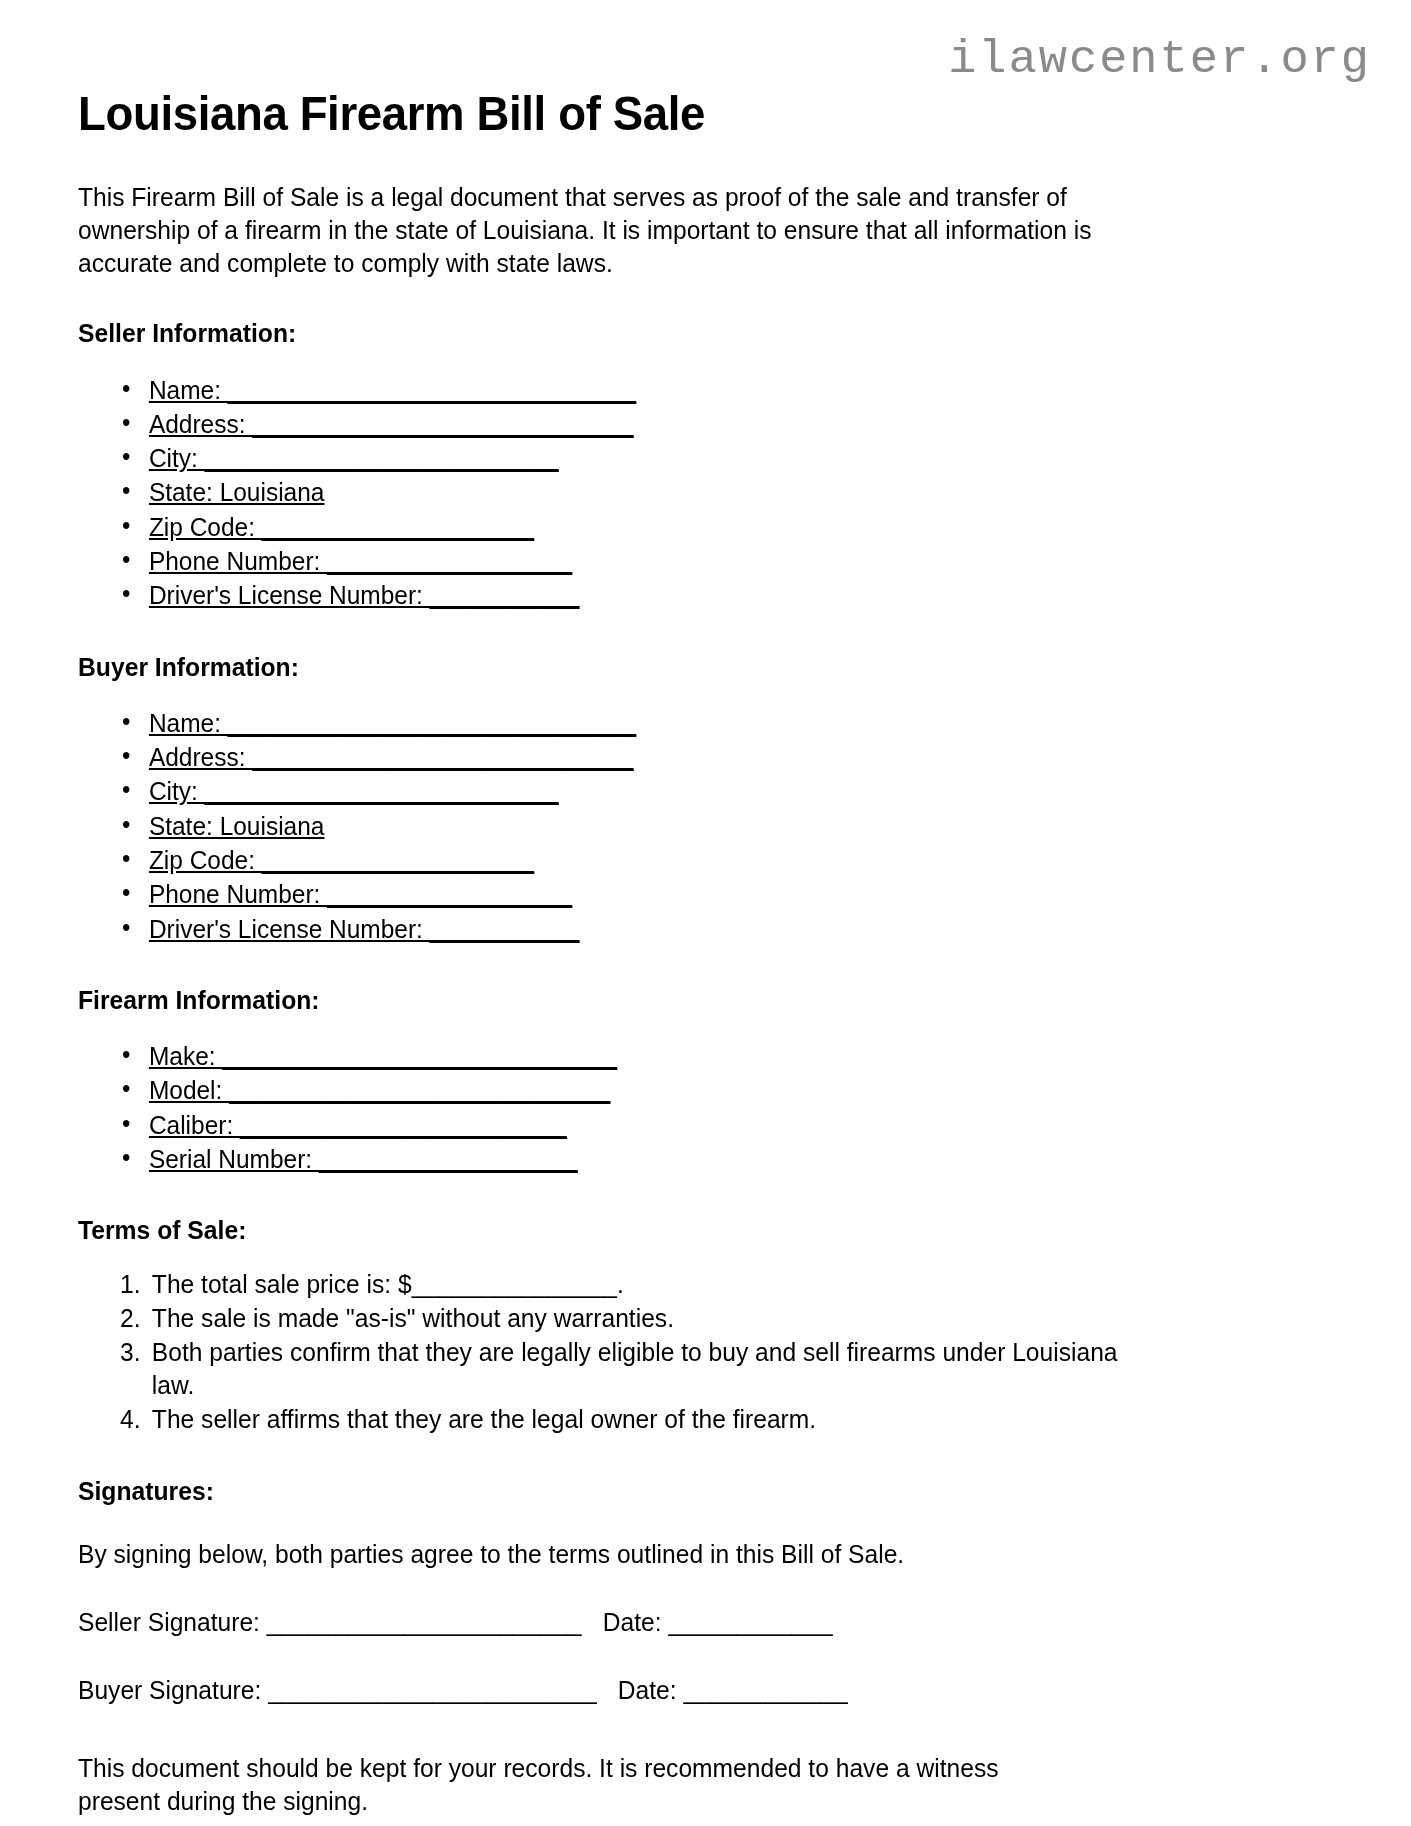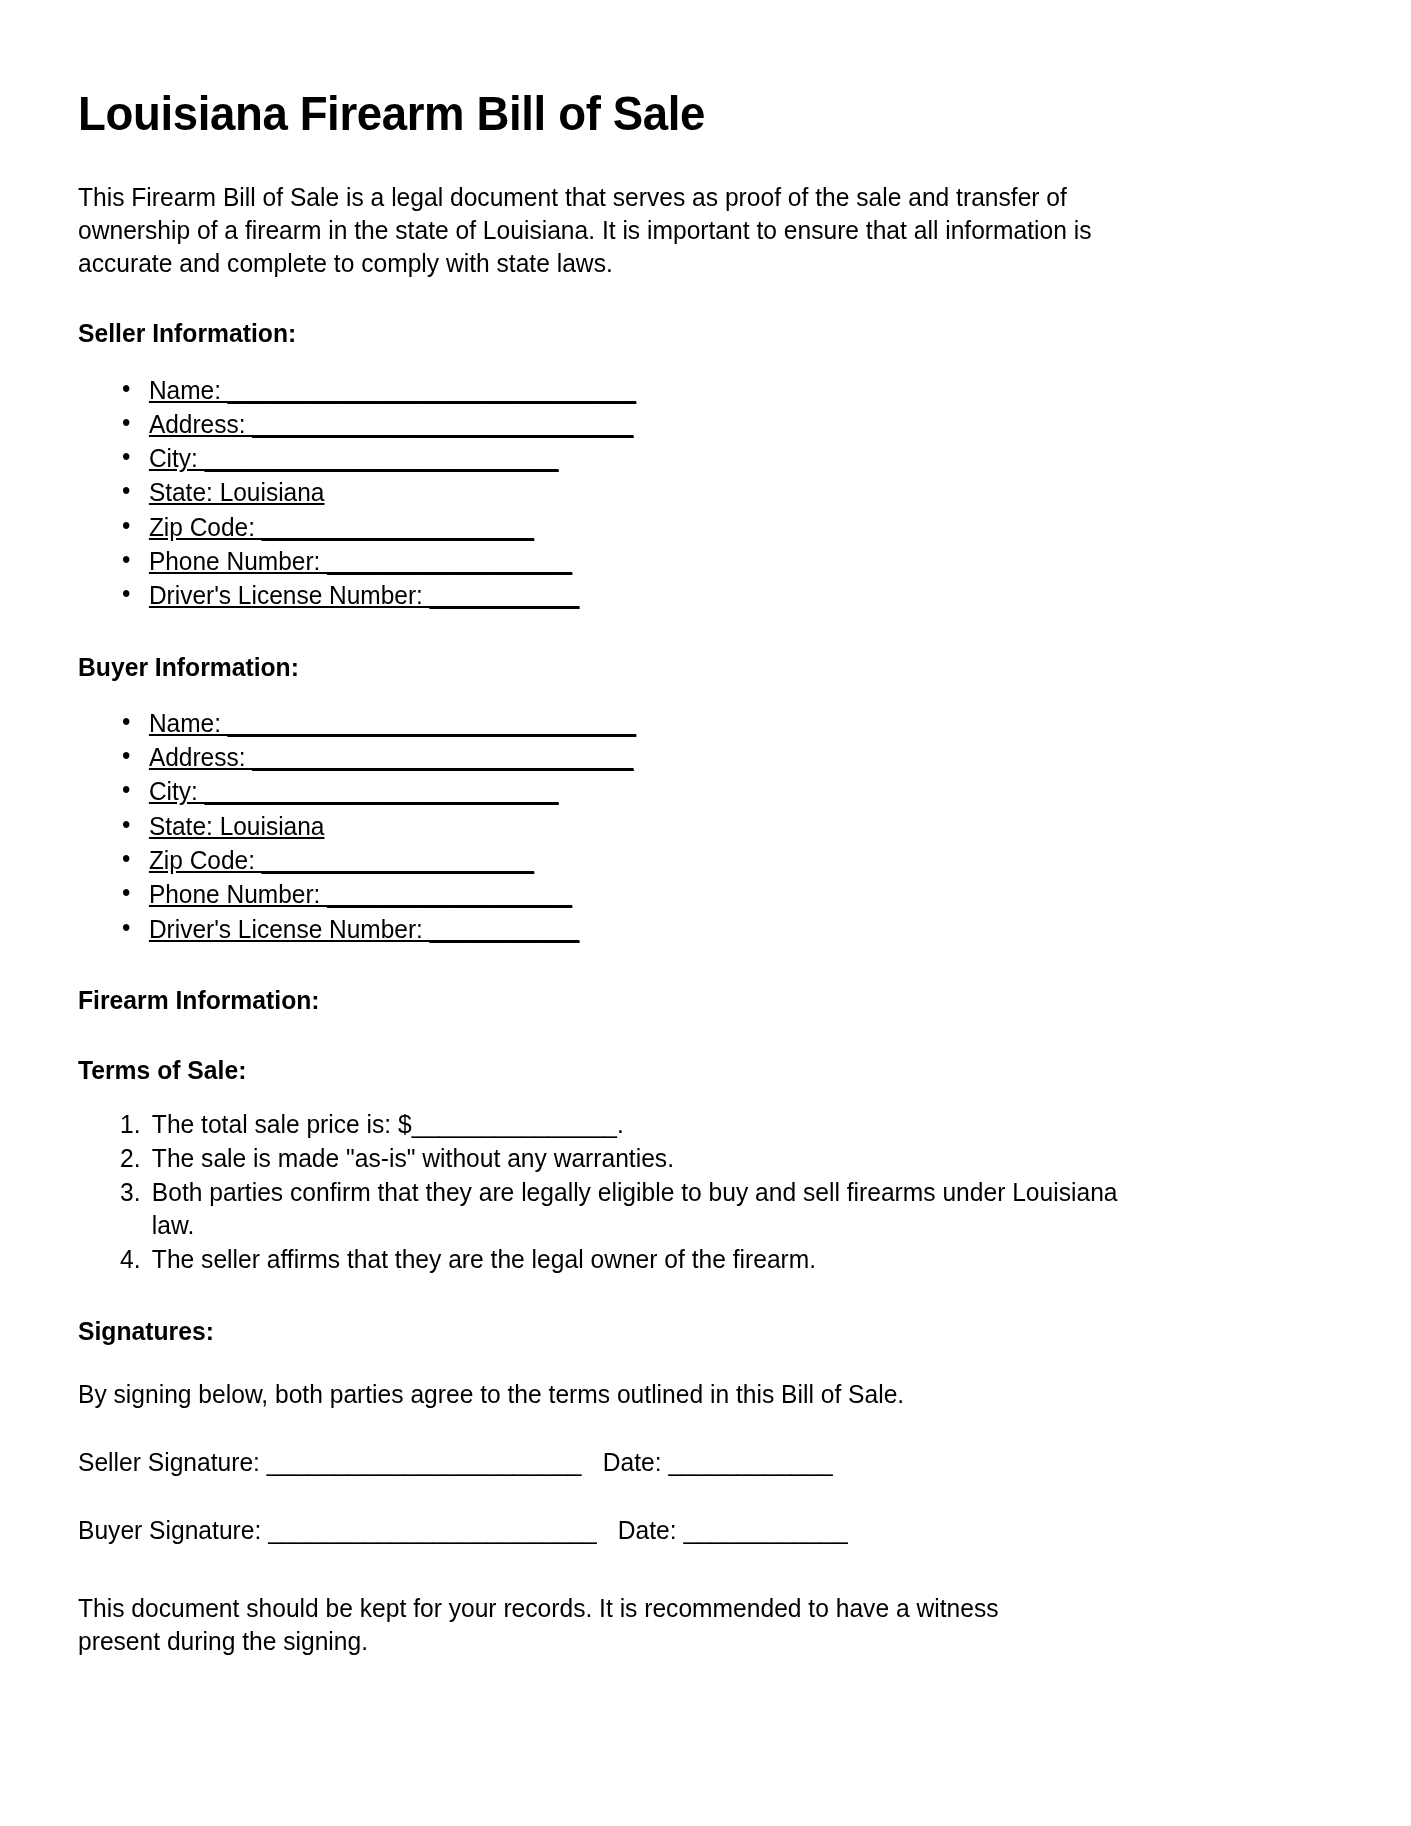--- a/index.html
+++ b/index.html
@@ -134,20 +134,21 @@
   }
   .blank {
     white-space: pre;
   }
 </style>
 </head>
 <body>
 
 <div class="page">
 
+  <div class="watermark">ilawcenter.org</div>
 
   <h1 class="doc-title">Louisiana Firearm Bill of Sale</h1>
 
   <p class="intro">This Firearm Bill of Sale is a legal document that serves as proof of the sale and transfer of ownership of a firearm in the state of Louisiana. It is important to ensure that all information is accurate and complete to comply with state laws.</p>
 
   <h2 class="section">Seller Information:</h2>
   <ul class="fields">
     <li class="blank">Name: ______________________________</li>
     <li class="blank">Address: ____________________________</li>
     <li class="blank">City: __________________________</li>
@@ -162,20 +163,26 @@
     <li class="blank">Name: ______________________________</li>
     <li class="blank">Address: ____________________________</li>
     <li class="blank">City: __________________________</li>
     <li class="blank">State: Louisiana</li>
     <li class="blank">Zip Code: ____________________</li>
     <li class="blank">Phone Number: __________________</li>
     <li class="blank">Driver's License Number: ___________</li>
   </ul>
 
   <h2 class="section">Firearm Information:</h2>
+  <ul class="fields">
+    <li class="blank">Make: _____________________________</li>
+    <li class="blank">Model: ____________________________</li>
+    <li class="blank">Caliber: ________________________</li>
+    <li class="blank">Serial Number: ___________________</li>
+  </ul>
 
   <h2 class="section">Terms of Sale:</h2>
   <ol class="terms">
     <li>The total sale price is: $_______________.</li>
     <li>The sale is made "as-is" without any warranties.</li>
     <li>Both parties confirm that they are legally eligible to buy and sell firearms under Louisiana law.</li>
     <li>The seller affirms that they are the legal owner of the firearm.</li>
   </ol>
 
   <h2 class="section">Signatures:</h2>

